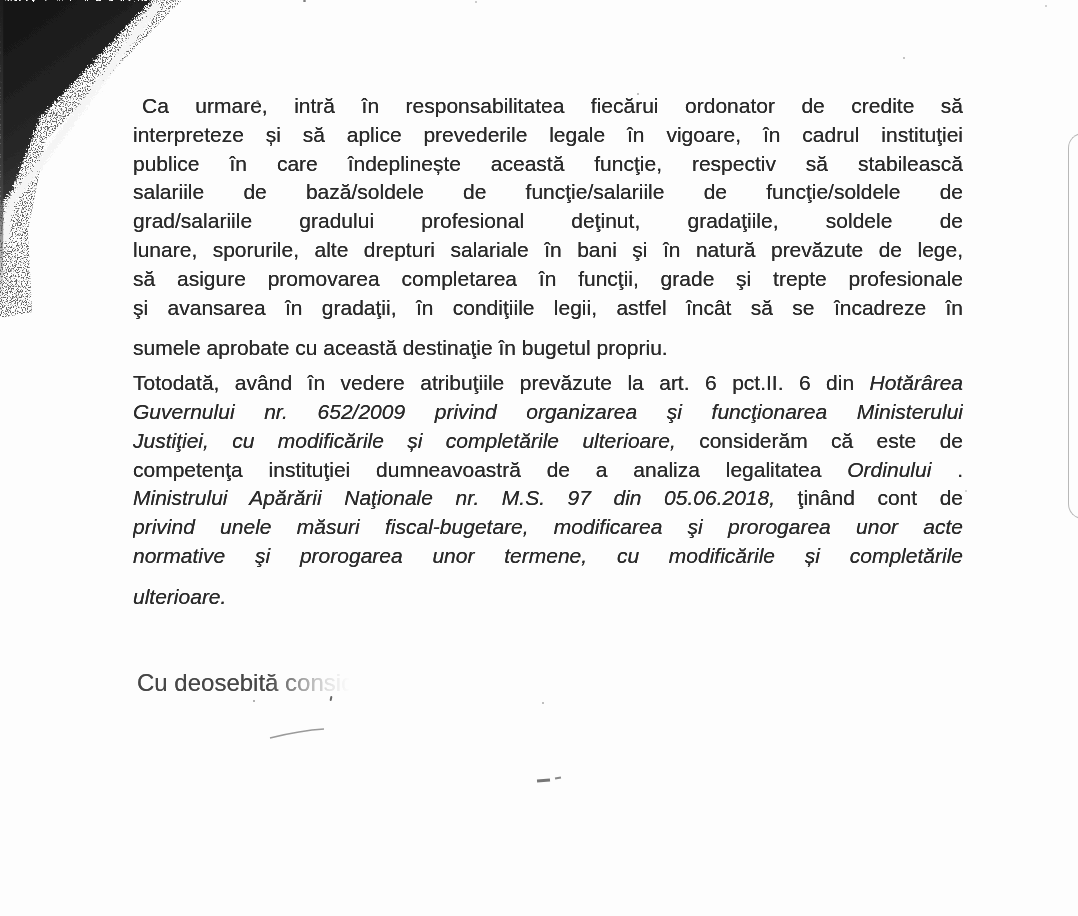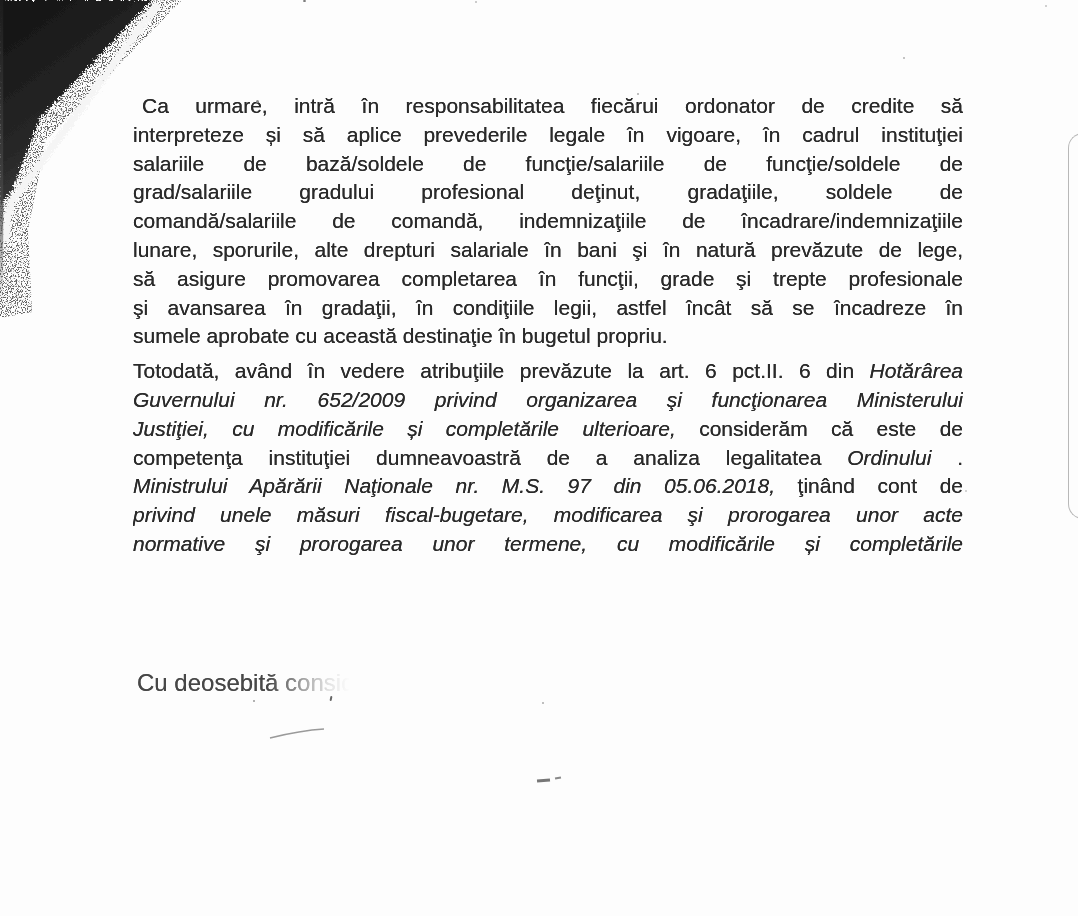--- a/index.html
+++ b/index.html
@@ -25,21 +25,21 @@
   .para { margin: 0; }
   .para + .para { margin-top: 6px; }
   .line {
     height: 28.8px;
     line-height: 28.8px;
     text-align: justify;
     text-align-last: justify;
     overflow: hidden;
     white-space: normal;
   }
-  .line.lastline { text-align-last: left; }
+  .line.lastline { text-align-last: left; margin-top: 12px; }
   .para:first-child .line:first-child { text-indent: 9px; }
   .it { font-style: italic; }
 
   
   .closing {
     position: absolute;
     left: 137px;
     top: 668px;
     font-size: 24px;
     line-height: 30px;
@@ -104,36 +104,37 @@
     </g>
     <rect x="0" y="0" width="3.2" height="308" fill="url(#vg)"></rect>
   </svg>
 
   <div class="edge-line"></div>
 
   <div class="doc">
       <div class="para">
         <div class="line"><span>Ca urmare, intră în responsabilitatea fiecărui ordonator de credite să</span></div>
         <div class="line"><span>interpreteze și să aplice prevederile legale în vigoare, în cadrul instituţiei</span></div>
+        <div class="line"><span>publice în care îndeplinește această funcţie, respectiv să stabilească</span></div>
         <div class="line"><span>salariile de bază/soldele de funcţie/salariile de funcţie/soldele de</span></div>
         <div class="line"><span>grad/salariile gradului profesional deţinut, gradaţiile, soldele de</span></div>
-        <div class="line"><span>comandă/salariile de comandă, indemnizaţiile de încadrare/indemnizaţiile</span></div>
         <div class="line"><span>lunare, sporurile, alte drepturi salariale în bani şi în natură prevăzute de lege,</span></div>
         <div class="line"><span>să asigure promovarea completarea în funcţii, grade şi trepte profesionale</span></div>
         <div class="line"><span>şi avansarea în gradaţii, în condiţiile legii, astfel încât să se încadreze în</span></div>
         <div class="line lastline"><span>sumele aprobate cu această destinaţie în bugetul propriu.</span></div>
       </div>
       <div class="para">
         <div class="line"><span>Totodată, având în vedere atribuţiile prevăzute la art. 6 pct.II. 6 din </span><span class="it">Hotărârea</span></div>
         <div class="line"><span class="it">Guvernului nr. 652/2009 privind organizarea şi funcţionarea Ministerului</span></div>
         <div class="line"><span class="it">Justiţiei, cu modificările și completările ulterioare,</span><span> considerăm că este de</span></div>
         <div class="line"><span>competenţa instituţiei dumneavoastră de a analiza legalitatea </span><span class="it">Ordinului</span><span> .</span></div>
         <div class="line"><span class="it">Ministrului Apărării Naţionale nr. M.S. 97 din 05.06.2018,</span><span> ţinând cont de</span></div>
         <div class="line"><span class="it">privind unele măsuri fiscal-bugetare, modificarea şi prorogarea unor acte</span></div>
         <div class="line"><span class="it">normative şi prorogarea unor termene, cu modificările și completările</span></div>
+        <div class="line lastline"><span class="it">ulterioare.</span></div>
       </div>
     </div>
 
   <div class="closing">
     <span>Cu deosebită consid</span>
   </div>
 
   <svg class="squiggle-svg" width="60" height="16" viewBox="0 0 60 16" aria-hidden="true">
     <path d="M2,12 C18,8 38,4 56,3" stroke="#9a9a9a" stroke-width="1.3" fill="none"></path>
   </svg>

